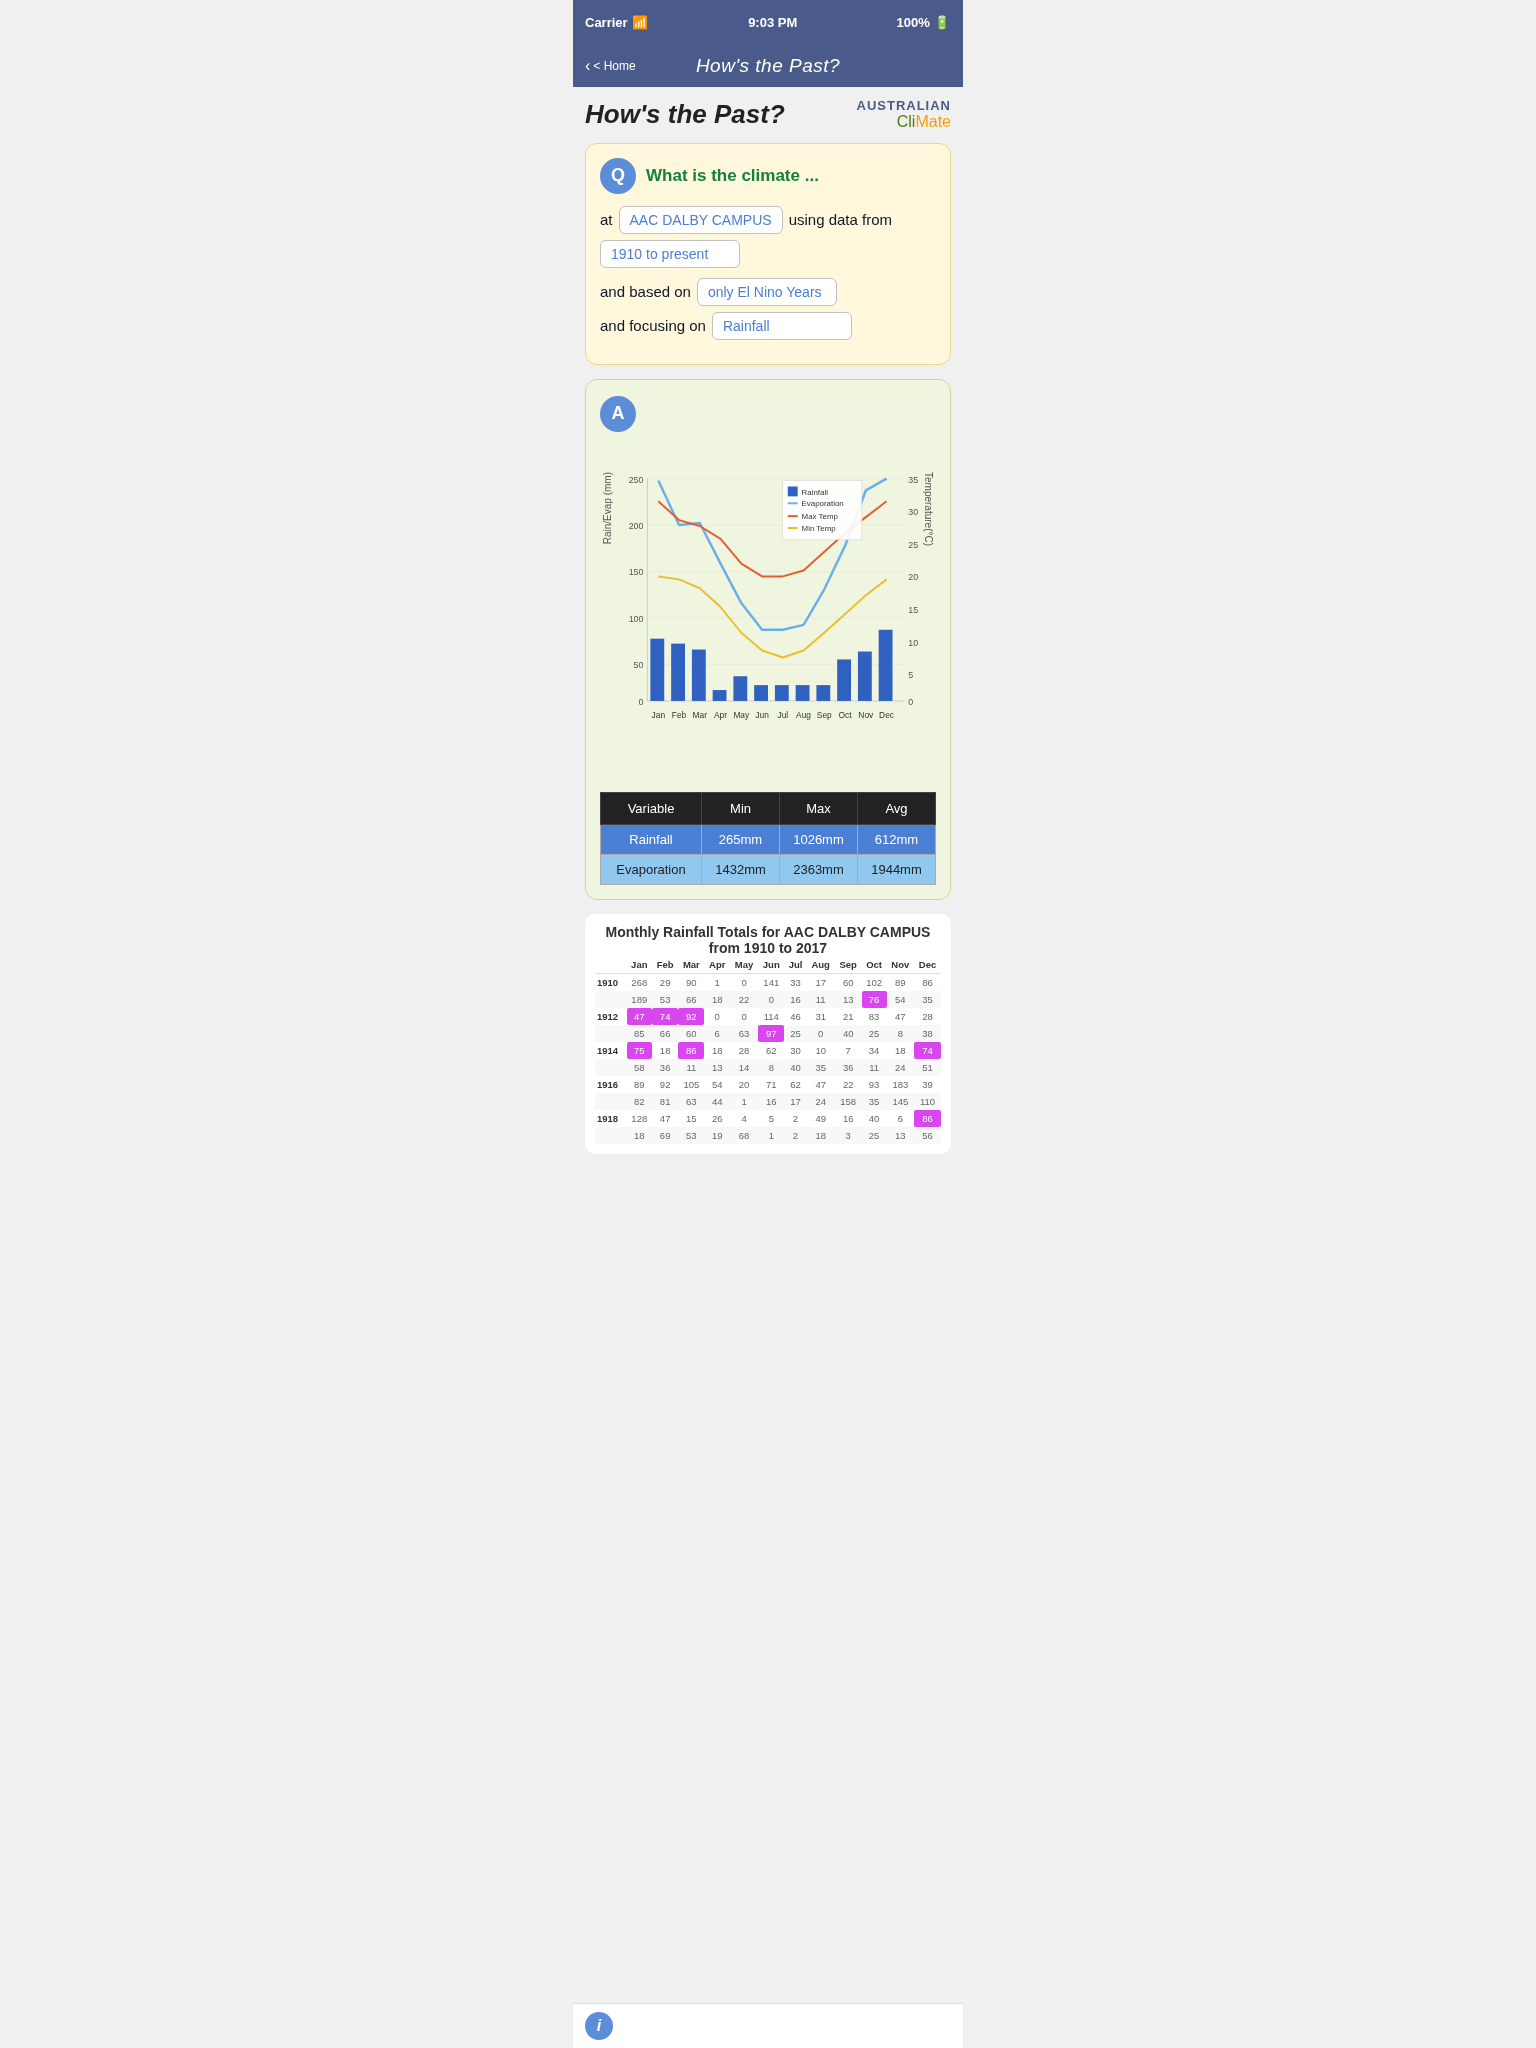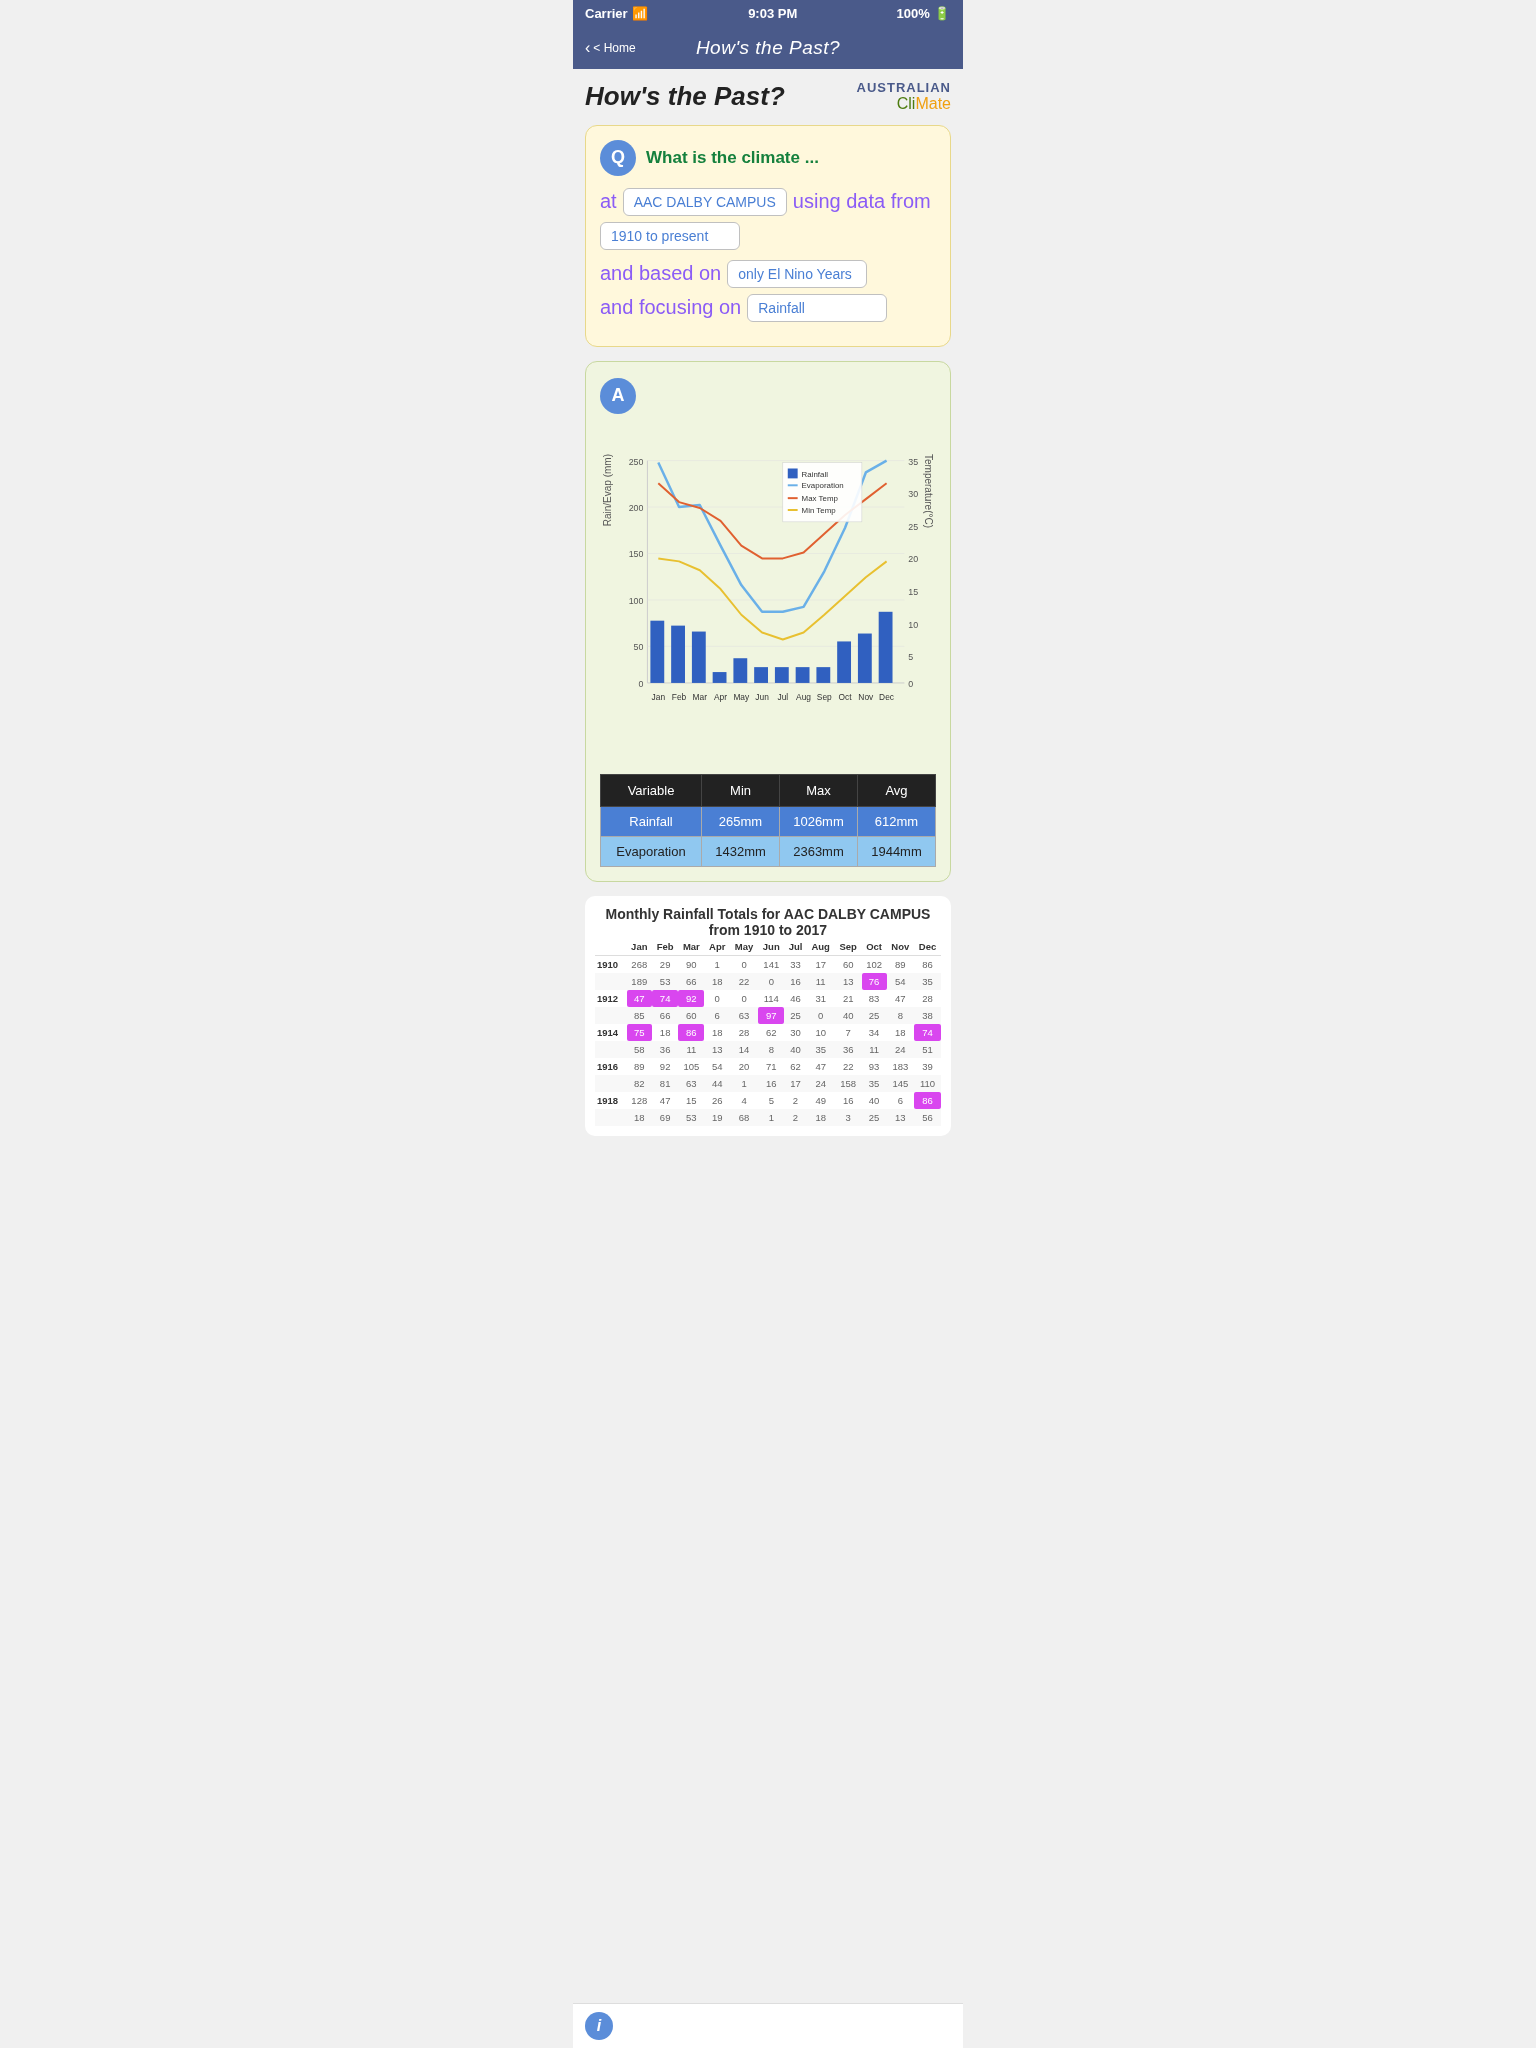--- a/index.html
+++ b/index.html
@@ -12,21 +12,21 @@
       overflow-x: hidden;
     }
 
     
     .status-bar {
       background: #4a5a8a;
       color: white;
       display: flex;
       justify-content: space-between;
       align-items: center;
-      padding: 6px 12px;
+      padding: 15px 12px;
       font-size: 13px;
       font-weight: 600;
     }
     .status-left { display: flex; align-items: center; gap: 5px; }
     .status-right { display: flex; align-items: center; gap: 5px; }
 
     
     .nav-bar {
       background: #4a5a8a;
       color: white;
@@ -117,22 +117,22 @@
       font-weight: bold;
     }
     .question-row {
       display: flex;
       align-items: center;
       margin-bottom: 10px;
       flex-wrap: wrap;
       gap: 6px;
     }
     .q-label {
-      font-size: 20px;
-      color: #8b5cf6;
+      font-size: 15px;
+      color: #0f172a;
       white-space: nowrap;
     }
     .q-field {
       border: 1.5px solid #c0c0c0;
       border-radius: 6px;
       padding: 5px 10px;
       font-size: 14px;
       color: #4a7fd4;
       background: white;
       min-width: 140px;

